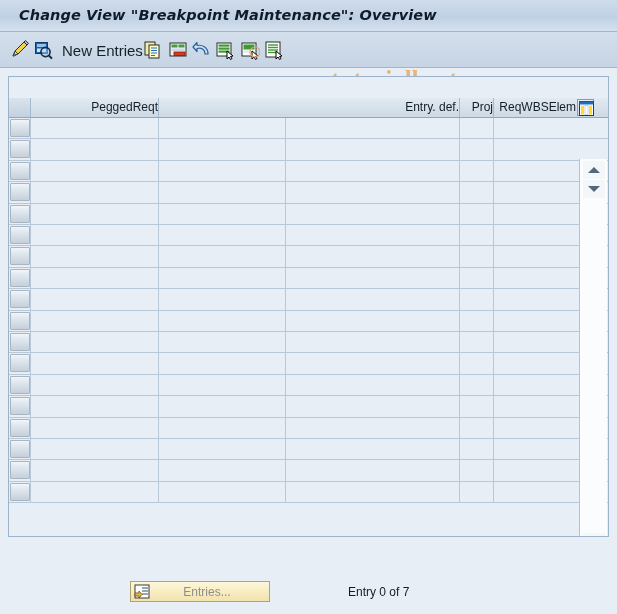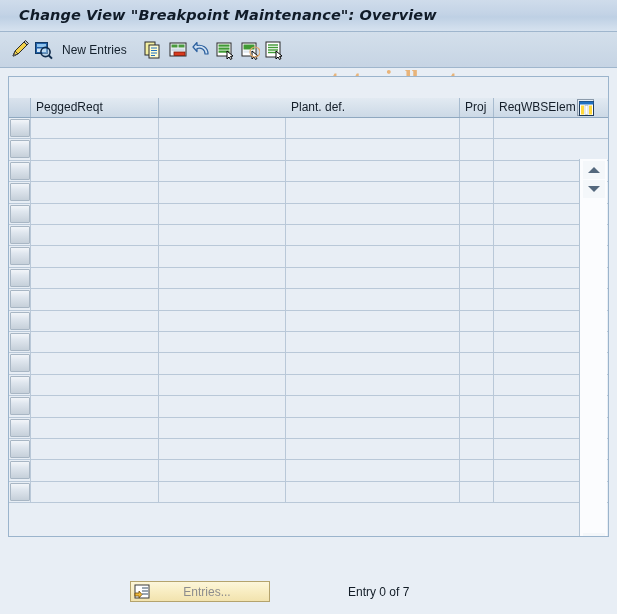--- a/index.html
+++ b/index.html
@@ -50,21 +50,21 @@
   .tb-item {
     position: absolute;
     top: 8px;
     height: 20px;
     display: flex;
     align-items: center;
   }
   .tb-icon { width: 20px; height: 20px; display:block; }
   .tb-label {
     font-family: "Liberation Sans", sans-serif;
-    font-size: 12px;
+    font-size: 15px;
     color: #14202c;
     white-space: nowrap;
   }
   .watermark {
     position: absolute;
     left: 272px; top: 34px;
     font-family: "Liberation Serif", serif;
     font-size: 25px;
     font-weight: bold;
     color: #e8b47a;
@@ -112,20 +112,21 @@
     top: 0;
     height: 19px;
     line-height: 19px;
     font-size: 12px;
     color: #141e29;
     padding-left: 5px;
     box-sizing: border-box;
     border-right: 1px solid #a7bbcf;
     white-space: nowrap;
     overflow: hidden;
+    text-align: right;
   }
   .ch.selector { padding-left: 0; background: linear-gradient(to bottom,#dae3ed 0%,#c2d1e1 100%); }
 
   .cfg-btn {
     position: absolute;
     left: 568px; top: 1px;
     width: 17px; height: 17px;
     border: 1px solid #8c9bab;
     background: linear-gradient(to bottom,#e7eef5,#cdd9e5);
     box-sizing: border-box;
@@ -325,21 +326,21 @@
 
   <div class="watermark">www.tutorialkart.com</div>
 </div>
 
 <div class="table-panel">
 
 
   <div class="col-header">
     <div class="ch selector" style="left:0px;width:22px;"></div>
     <div class="ch" style="left:22px;width:128px;">PeggedReqt</div>
-    <div class="ch" style="left:277px;width:174px;">Plant. def.</div>
+    <div class="ch" style="left:277px;width:174px;">Entry. def.</div>
     <div class="ch" style="left:451px;width:34px;">Proj</div>
     <div class="ch" style="left:485px;width:82px;border-right:none;">ReqWBSElem</div>
 
     <div class="cfg-btn">
       <svg viewBox="0 0 15 15" width="15" height="15">
         <rect x="0.5" y="0.5" width="14" height="14" fill="#ffffff" stroke="#1f3a5a" stroke-width="1"></rect>
         <rect x="0.5" y="0.5" width="14" height="3" fill="#1f6fbf"></rect>
         <rect x="2" y="4.5" width="3" height="9" fill="#ffd83b"></rect>
         <rect x="6" y="4.5" width="3" height="9" fill="#ffffff" stroke="#97a8ba" stroke-width="0.5"></rect>
         <rect x="10" y="4.5" width="3" height="9" fill="#ffd83b"></rect>

